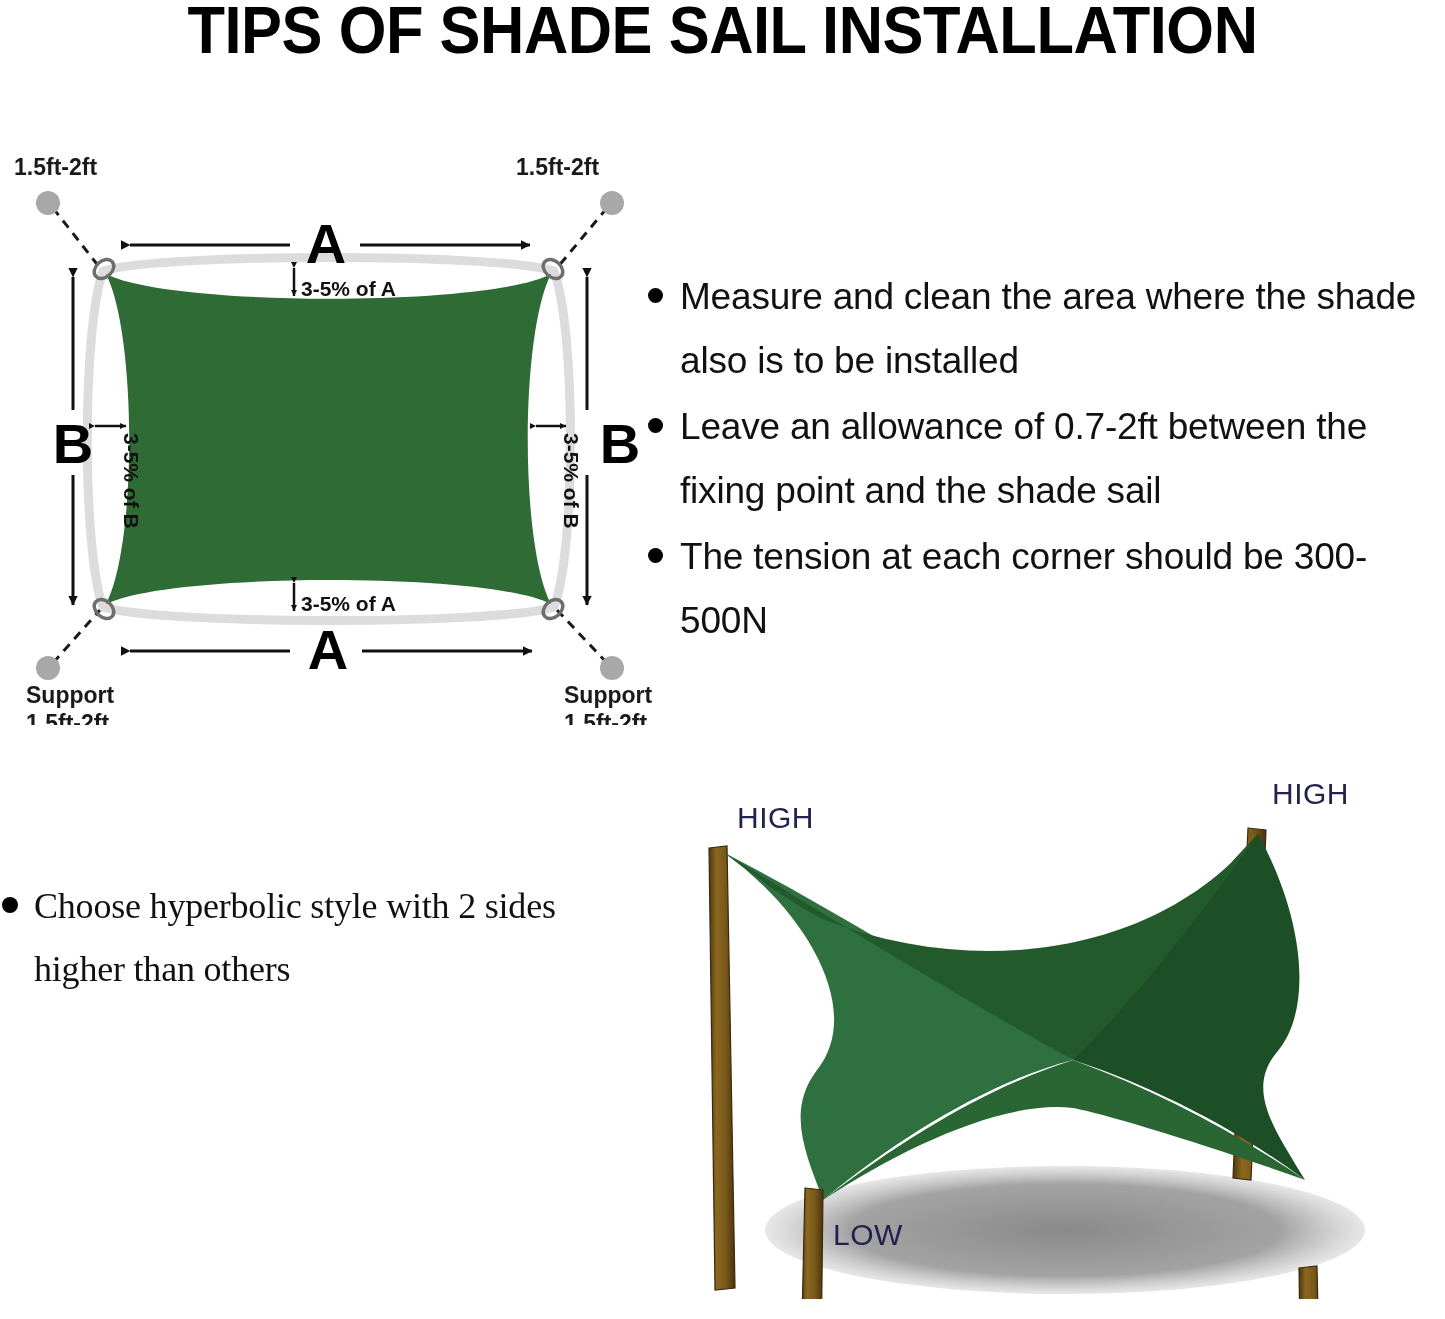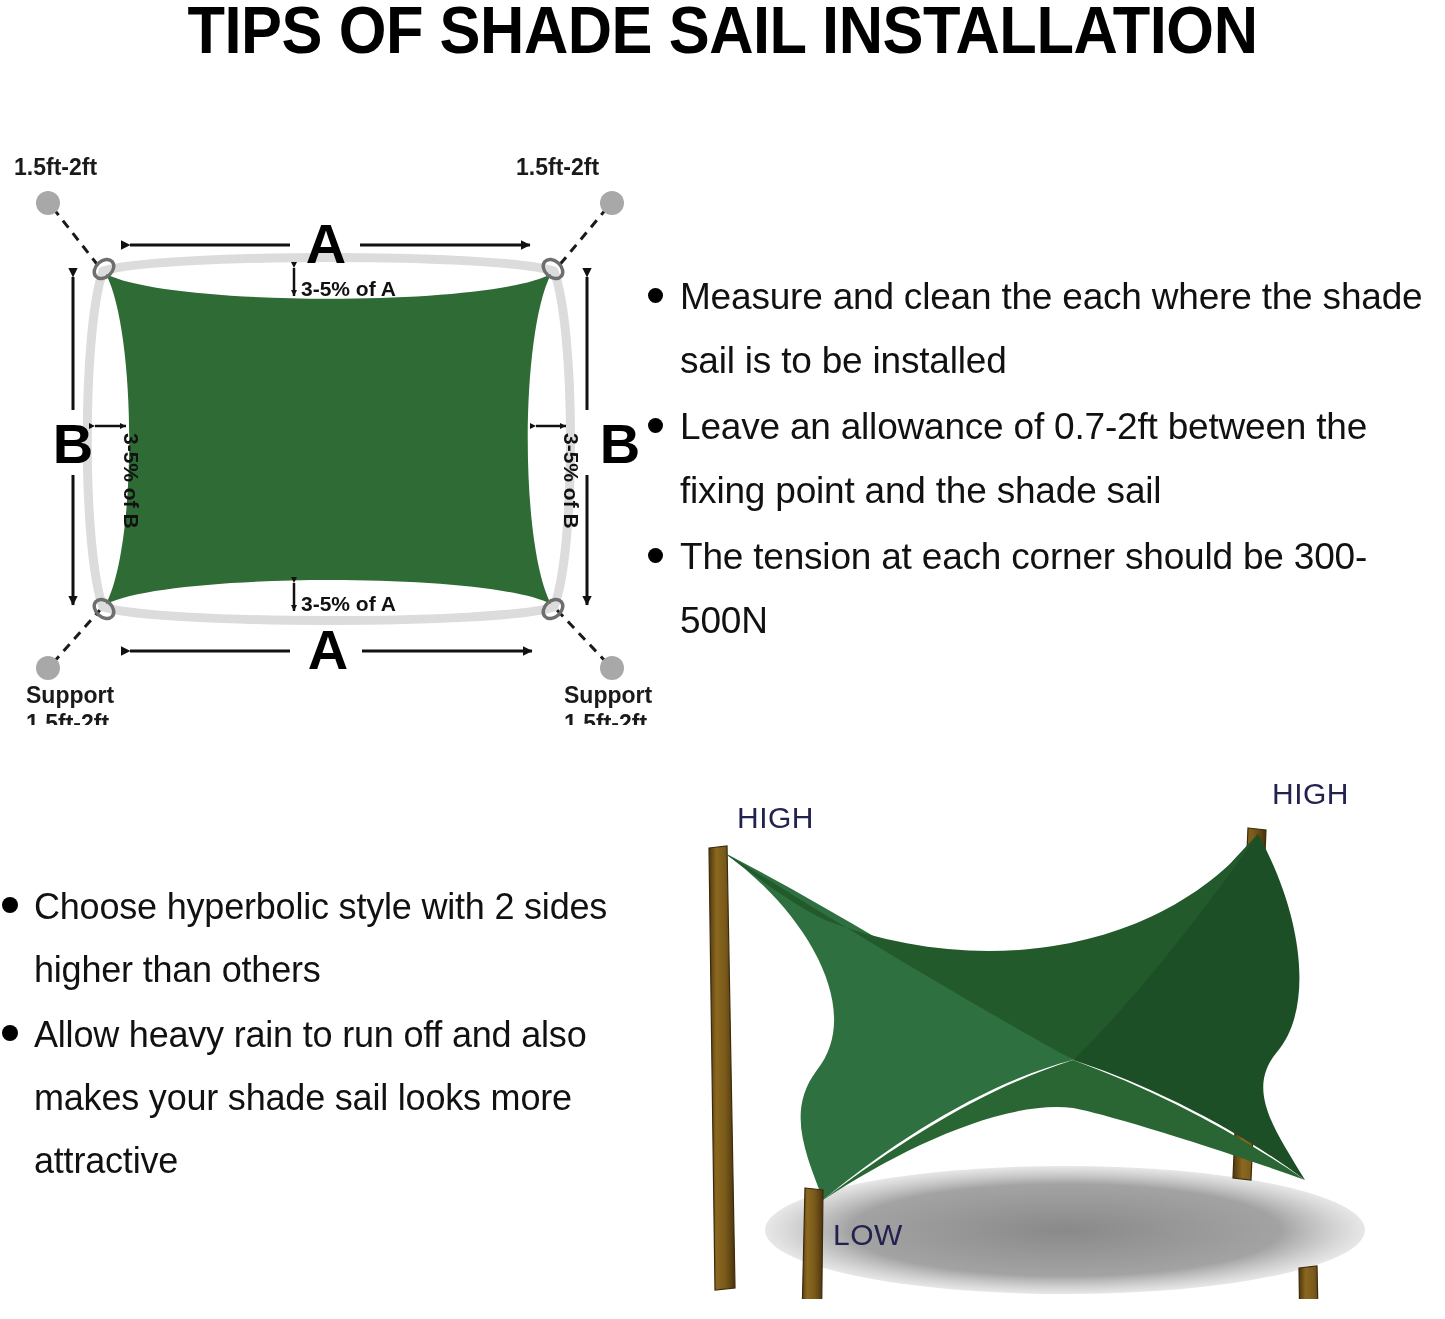--- a/index.html
+++ b/index.html
@@ -35,21 +35,21 @@
     transform-origin: 50% 0;
     color: #000000;
     white-space: nowrap;
   }
 
   
   .panel { position: absolute; }
 
   #rect-diagram { left: 0px;  top: 155px;  width: 660px; height: 570px; }
   #tips-list    { left: 640px; top: 265px;  width: 810px; height: 400px; }
-  #hypar-text   { left: 0px;   top: 875px;  width: 630px; height: 340px; }
+  #hypar-text   { left: 0px;   top: 875px;  width: 630px; height: 340px; font-family: Liberation Serif, serif; }
   #hypar-figure { left: 665px; top: 760px;  width: 780px; height: 539px; }
 
   
   ul.bullets {
     list-style: none;
     margin: 0;
     padding: 0;
   }
   ul.bullets li {
     position: relative;
@@ -230,39 +230,36 @@
         <text class="supporttext" x="564" y="548">Support</text>
         <text class="supporttext" x="564" y="576">1.5ft-2ft</text>
       </g>
 
     </svg>
   </div>
 
   <div class="panel" id="tips-list">
     <ul class="bullets">
       <li>
-        <span>Measure and clean the each where the shade sail is to be installed</span>
+        <span>Measure and clean the area where the shade also is to be installed</span>
       </li>
       <li>
         <span>Leave an allowance of 0.7-2ft between the fixing point and the shade sail</span>
       </li>
       <li>
         <span>The tension at each corner should be 300-500N</span>
       </li>
     </ul>
   </div>
 
   <div class="panel" id="hypar-text">
     <ul class="bullets">
       <li>
         <span>Choose hyperbolic style with 2 sides higher than others</span>
       </li>
-      <li>
-        <span>Allow heavy rain to run off and also makes your shade sail looks more attractive</span>
-      </li>
     </ul>
   </div>
 
   <div class="panel" id="hypar-figure">
     <svg width="780" height="539" viewBox="0 0 780 539">
 
       <ellipse cx="400" cy="470" rx="300" ry="64" fill="url(#shadowgrad)"></ellipse>
 
       <polygon points="44,88 62,86 70,528 50,530" fill="url(#wood)" stroke="#3C2A0B" stroke-width="1.2"></polygon>
 

